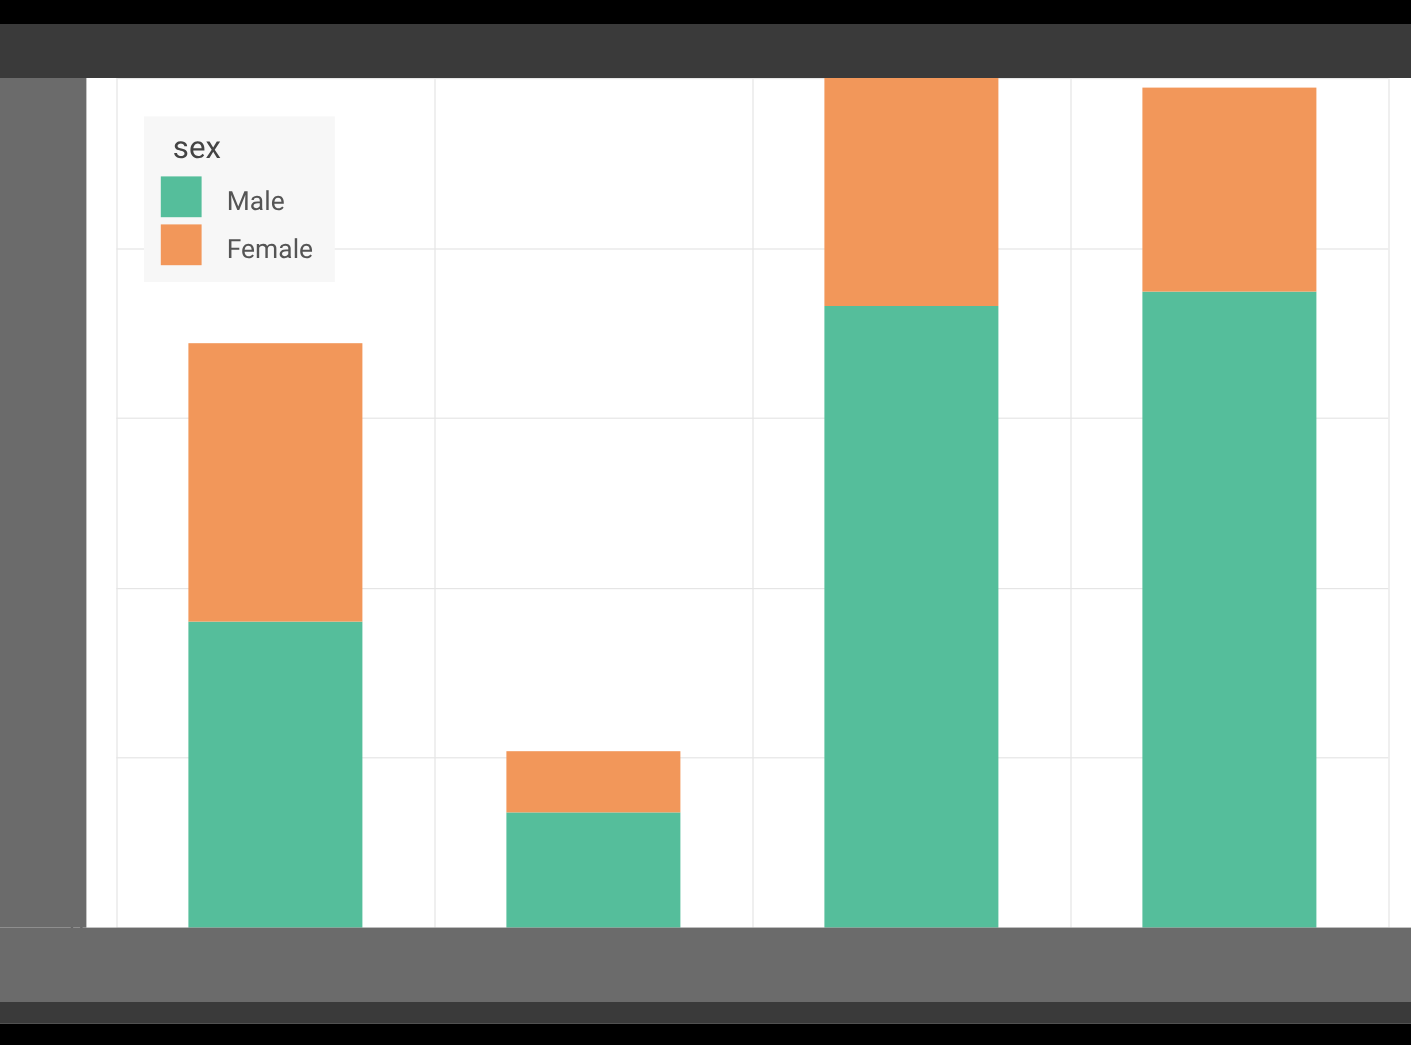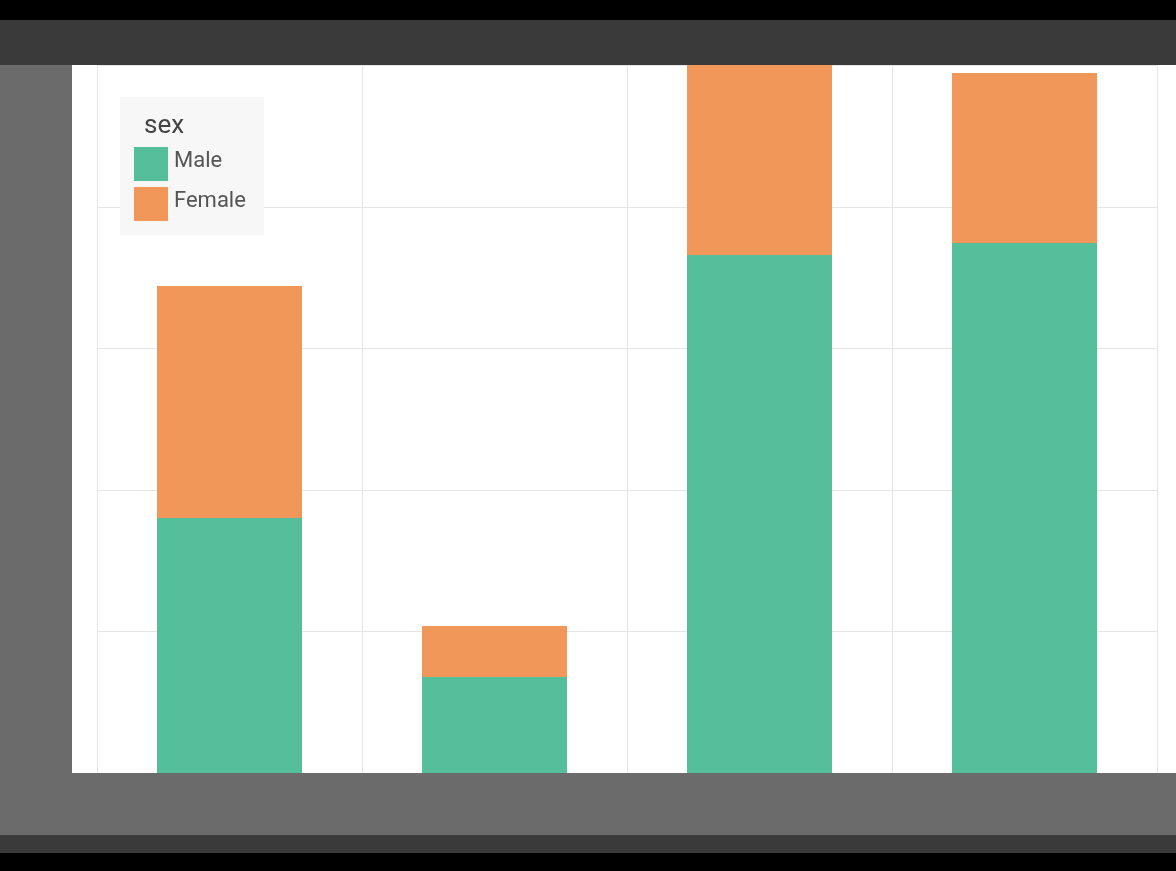--- a/index.html
+++ b/index.html
@@ -93,22 +93,22 @@
     background: #f7f7f7;
     padding: 10px 18px 14px 14px;
   }
   .legend-title {
     font-size: 26px;
     color: #444444;
     margin: 2px 4px 8px 10px;
   }
   .legend-row {
     display: flex;
-    align-items: flex-start;
-    gap: 6px;
+    align-items: flex-end;
+    gap: 21px;
     margin-top: 6px;
   }
   .legend-swatch {
     width: 34px;
     height: 34px;
   }
   .legend-label {
     font-size: 22px;
     color: #555555;
   }

